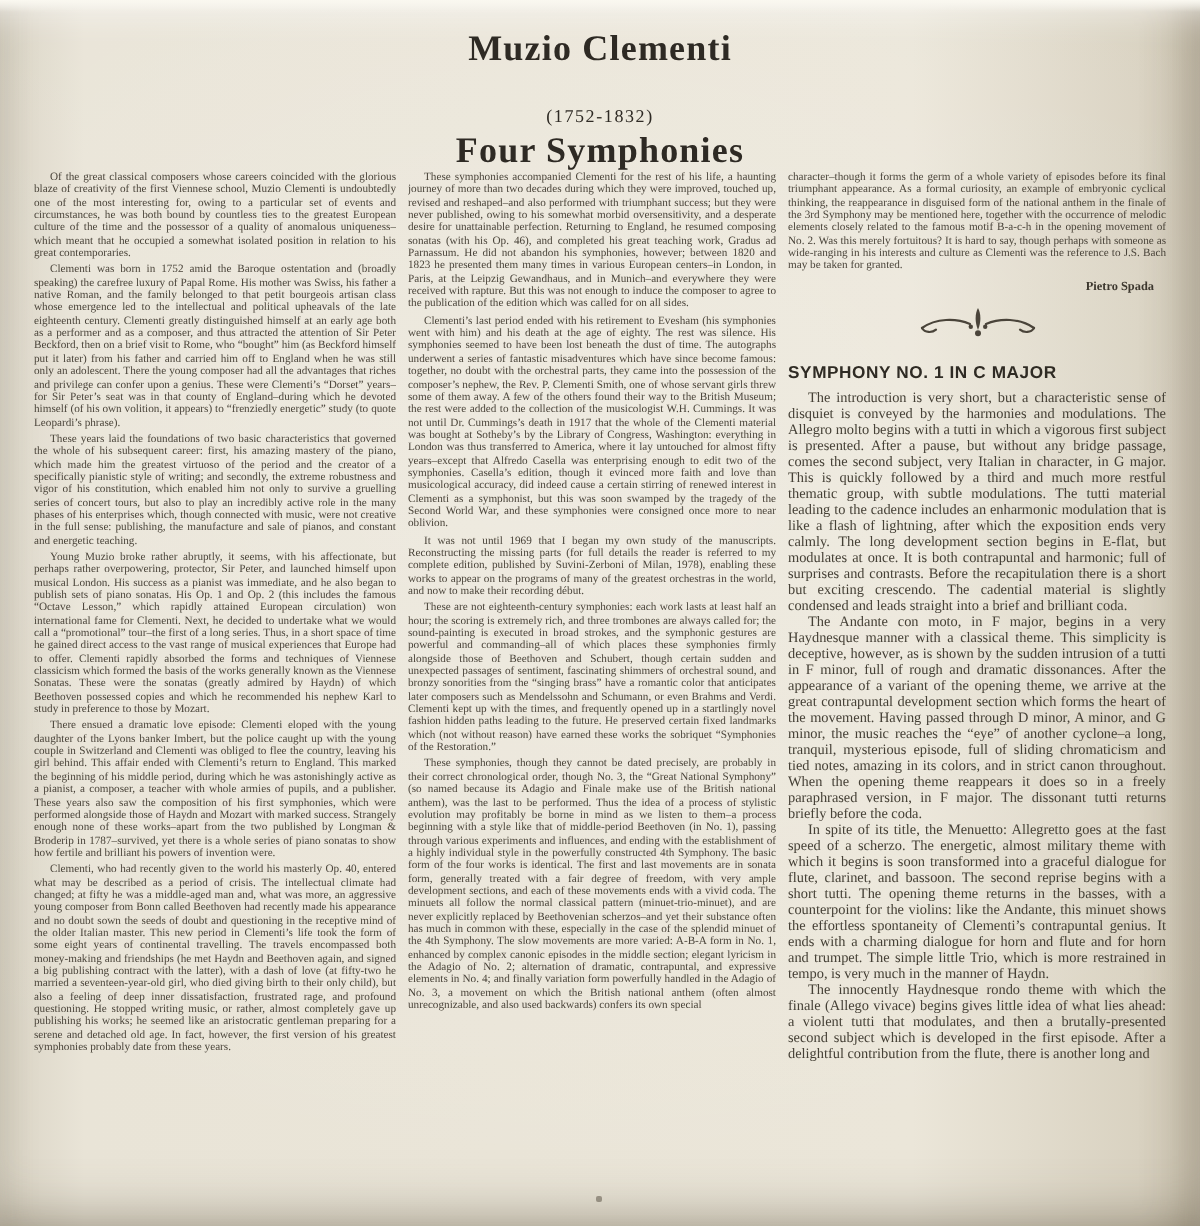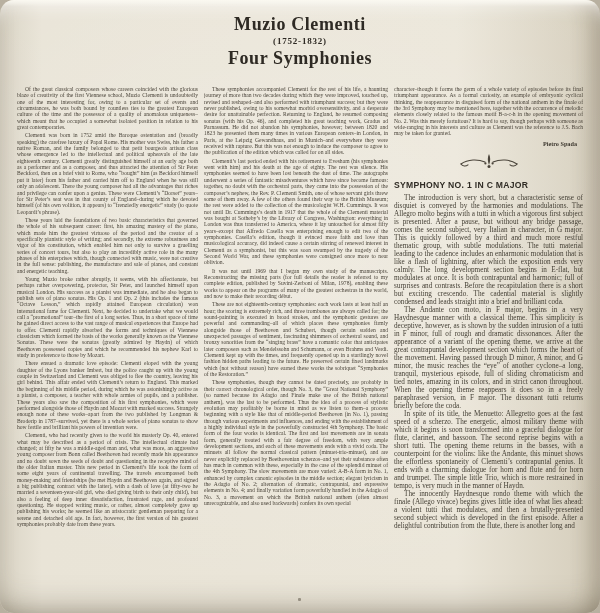--- a/index.html
+++ b/index.html
@@ -9,27 +9,26 @@
     color:#454036;
     background:
       radial-gradient(130% 95% at 48% 38%, rgba(255,255,255,0.22), rgba(0,0,0,0) 62%),
       linear-gradient(90deg,#d9d3c4 0%,#e9e4d7 7%,#ebe6d9 76%,#d9d2c1 95%,#cdc5b2 100%),
       #e7e2d5;
     box-shadow:
       inset 0 16px 20px -14px rgba(255,255,255,0.95),
       inset 0 -24px 30px -22px rgba(92,82,62,0.5),
       inset -20px 0 26px -18px rgba(92,82,62,0.42),
       inset 14px 0 20px -16px rgba(110,100,80,0.28);
-    border-radius: 14px;
   }
   .top-edge{position:absolute;top:0;left:0;right:0;height:6px;
     background:linear-gradient(#faf8f0,rgba(250,248,240,0));}
   header{position:absolute;top:14px;left:0;right:0;text-align:center;color:#2e2a24;}
   h1{margin:0;font-size:18px;font-weight:700;letter-spacing:0.6px;}
-  .dates{font-size:9px;font-weight:700;letter-spacing:0.8px;margin-top:1px;}
+  .dates{font-size:9px;font-weight:400;letter-spacing:0.8px;margin-top:18px;}
   h2{margin:2px 0 0;font-size:18px;font-weight:700;letter-spacing:0.6px;text-align:center;}
   .columns{position:absolute;top:86px;left:17px;right:13px;bottom:6px;
     display:flex;gap:6px;}
   .col{overflow:hidden;}
   .col-left{width:181px;}
   .col-middle{width:184px;}
   .col-right{width:189px;display:flex;flex-direction:column;}
   .col-small p, .lead{
     font-size:5.6px;line-height:6.35px;text-align:justify;
     margin:0 0 2px;color:#4a443a;

